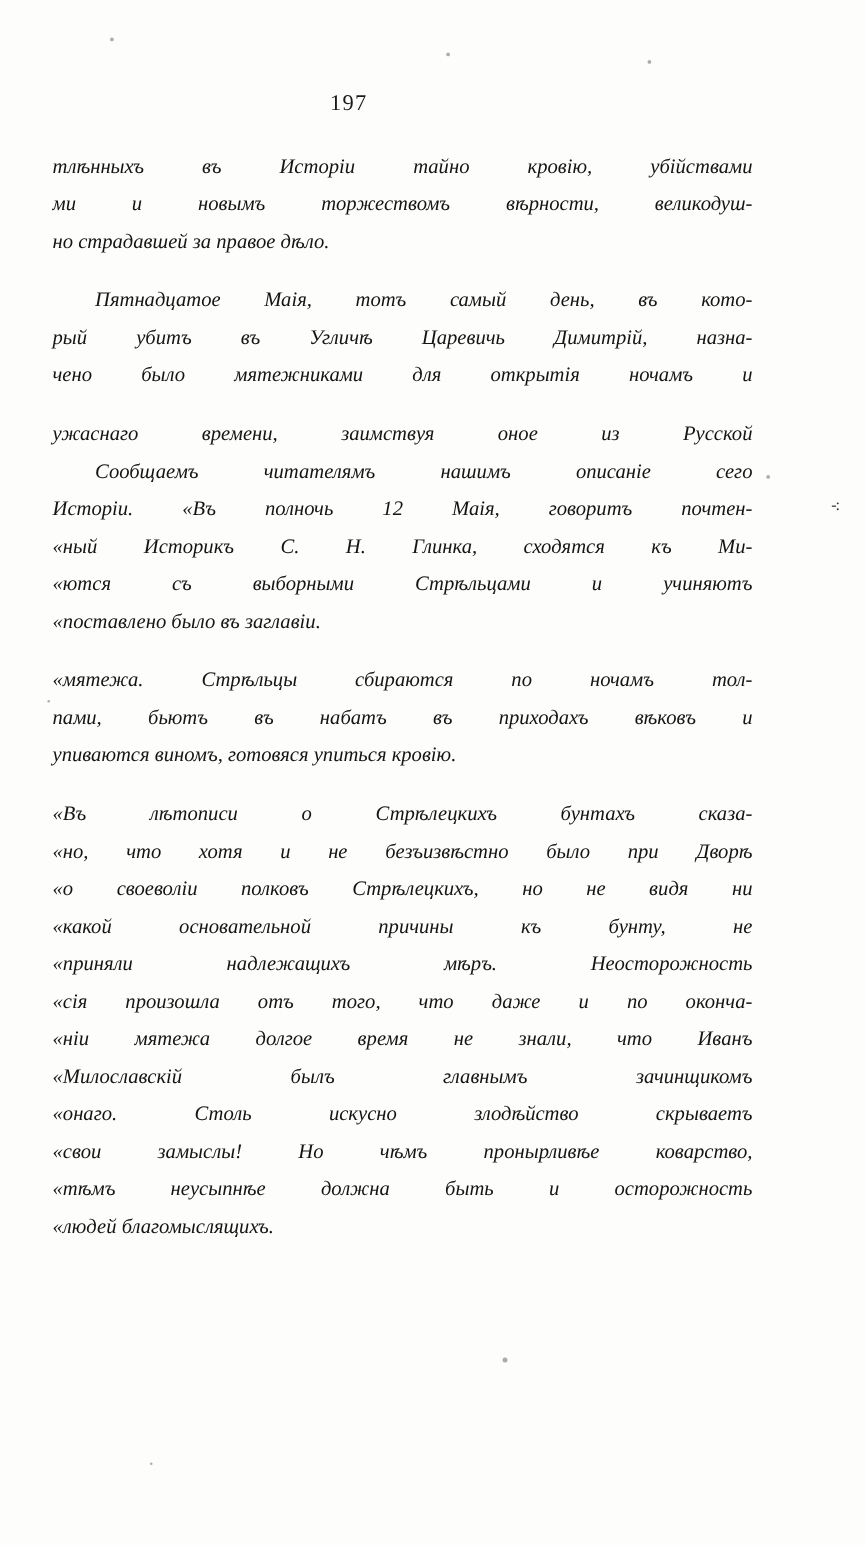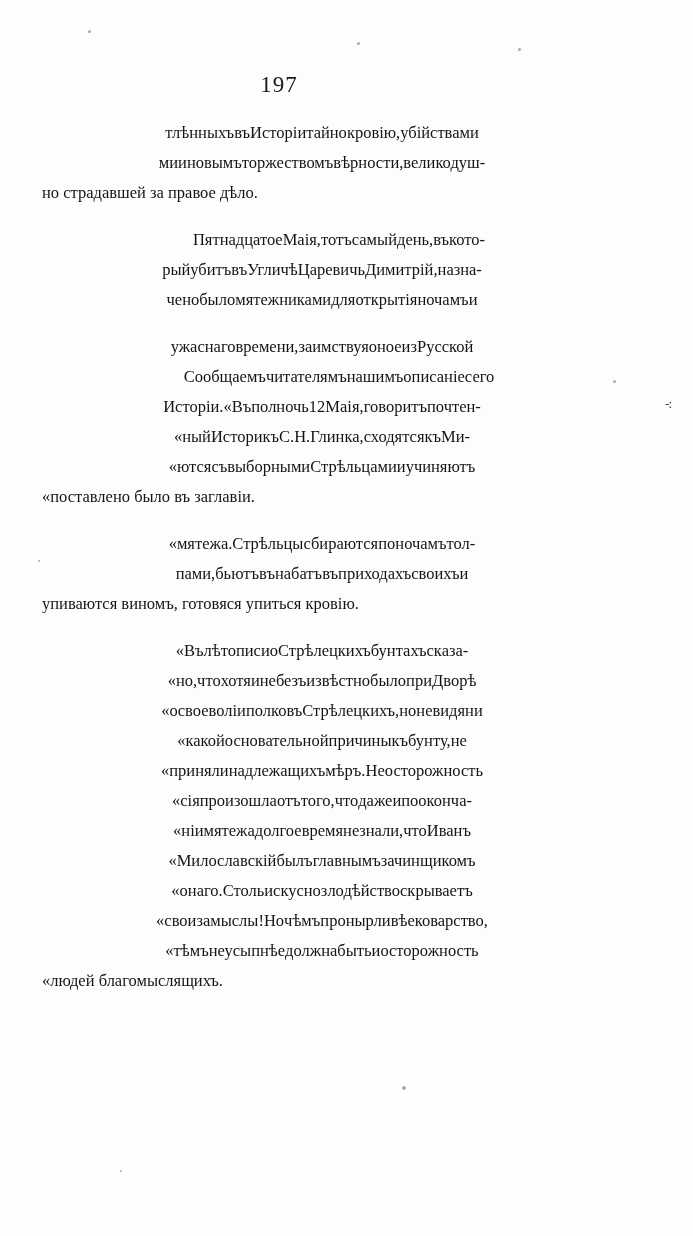--- a/index.html
+++ b/index.html
@@ -26,21 +26,21 @@
     background: #6a6a6a;
     border-radius: 50%;
     opacity: 0.55;
   }
   .page-number {
     position: absolute;
     top: 72px;
     left: 0;
     width: 558px;
     text-align: center;
-    font-size: 23px;
+    font-size: 18px;
     letter-spacing: 1px;
     font-family: "Liberation Serif", serif;
     color: #1a1a1a;
   }
   .content {
     position: absolute;
     top: 118px;
     left: 42px;
     width: 560px;
   }
@@ -49,21 +49,22 @@
   }
   .para .line {
     display: block;
     font-size: 16.5px;
     line-height: 30px;
     white-space: nowrap;
     color: #141414;
   }
   .para.justify .line {
     display: flex;
-    justify-content: center;
+    justify-content: space-between;
+    font-style: italic;
   }
   .para.justify .line.last {
     display: block;
   }
   .line .w {
     display: inline-block;
     white-space: pre;
   }
   .indent {
     padding-left: 34px;
@@ -197,21 +198,21 @@
           <span class="w">ночамъ</span>
           <span class="w">тол-</span>
         </span>
         <span class="line">
           <span class="w">пами,</span>
           <span class="w">бьютъ</span>
           <span class="w">въ</span>
           <span class="w">набатъ</span>
           <span class="w">въ</span>
           <span class="w">приходахъ</span>
-          <span class="w">своихъ</span>
+          <span class="w">вѣковъ</span>
           <span class="w">и</span>
         </span>
         <span class="line last">упиваются виномъ, готовяся упиться кровію.</span>
       </div>
       <div class="para justify">
         <span class="line">
           <span class="w">«Въ</span>
           <span class="w">лѣтописи</span>
           <span class="w">о</span>
           <span class="w">Стрѣлецкихъ</span>

